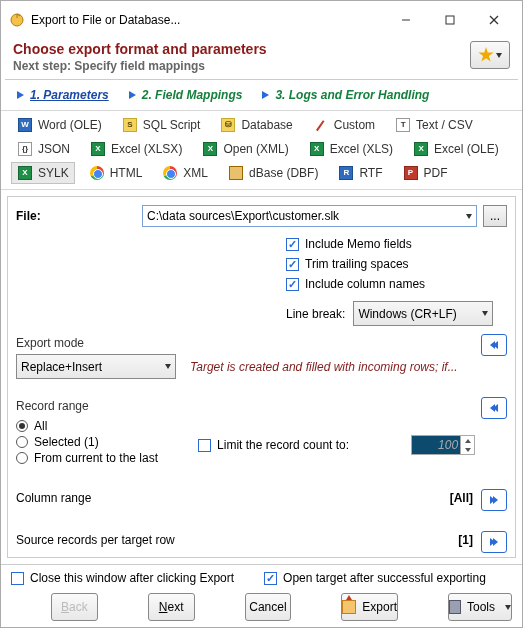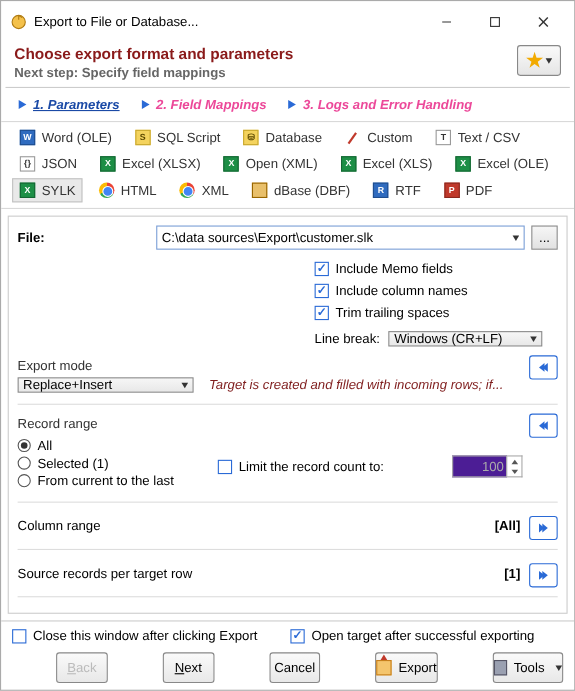--- a/index.html
+++ b/index.html
@@ -45,21 +45,21 @@
   .caret-down { width:0;height:0;border-left:3px solid transparent;border-right:3px solid transparent;border-top:5px solid #333; }
   .sep { height:1px; background:#ccc; margin: 0 4px; }
 
   
   .steps {
     display:flex; gap:0; padding: 4px 6px; align-items:center; border-bottom:1px solid #d9d9d9;
   }
   .step {
     display:flex; align-items:center; gap:6px; padding:4px 10px;
   }
-  .step-label { font-style:italic; font-weight:bold; color:#ec4899; }
+  .step-label { font-style:italic; font-weight:bold; color:#15803d; }
   .step.active .step-label { text-decoration: underline; color:#1b4aa6; }
   .arrow-right {
     width:0;height:0;border-top:4px solid transparent;border-bottom:4px solid transparent;border-left:7px solid #2a6ad6;
   }
 
   
   .format-grid {
     display:flex; flex-wrap:wrap; padding:2px 6px 4px 6px; border-bottom:1px solid #d9d9d9;
   }
   .fmt {
@@ -107,21 +107,21 @@
     display:flex;align-items:center;justify-content:center;
   }
 
   .chk-col { margin-left:270px; display:flex; flex-direction:column; gap:6px; }
   .chk { display:flex; align-items:center; gap:6px; }
   .chkbox { width:13px;height:13px;border:1px solid #2a6ad6;background:#fff;display:flex;align-items:center;justify-content:center; }
   .chkbox.checked::after { content:"✓"; color:#2a6ad6; font-size:11px; line-height:11px; font-weight:bold; }
 
   .subrow { display:flex; align-items:center; gap:8px; margin-left:270px; }
   .select {
-    height:14px;border:1px solid #888;background:linear-gradient(#f6f6f6,#e8e8e8);
+    height:25px;border:1px solid #888;background:linear-gradient(#f6f6f6,#e8e8e8);
     display:flex;align-items:center;justify-content:space-between;padding:0 4px;min-width:140px;
   }
 
   .group { position:relative; }
   .grp-title { position:relative; top:0; left:0; color:#333; margin-bottom:4px; }
   .rad { display:flex; align-items:center; gap:6px; margin:2px 0; }
   .radio { width:12px;height:12px;border:1px solid #555;border-radius:50%;display:flex;align-items:center;justify-content:center; }
   .radio.sel::after { content:""; width:6px;height:6px;border-radius:50%;background:#333; }
 
   .dbl-arrow-btn {
@@ -129,21 +129,21 @@
     display:flex;align-items:center;justify-content:center;gap:-2px;position:absolute;right:0;top:-2px;
   }
   .dbl-left::before, .dbl-left::after, .dbl-right::before, .dbl-right::after {
     content:"";display:inline-block;width:0;height:0;border-top:4px solid transparent;border-bottom:4px solid transparent;
   }
   .dbl-left::before, .dbl-left::after { border-right:5px solid #2a6ad6; margin:0 -1px; }
   .dbl-right::before, .dbl-right::after { border-left:5px solid #2a6ad6; margin:0 -1px; }
 
   .hint { color:#7f1d1d; font-style:italic; }
 
-  .numfield { width:50px; height:20px; border:1px solid #aaa; background:#4c1d95; padding:0 2px; display:flex;align-items:center;justify-content:flex-end; }
+  .numfield { width:50px; height:20px; border:1px solid #aaa; background:#0c4a6e; padding:0 2px; display:flex;align-items:center;justify-content:flex-end;font-style:italic; }
   .spin { width:14px; height:20px; border:1px solid #aaa; border-left:none; display:flex;flex-direction:column; }
   .spin div { flex:1; display:flex; align-items:center; justify-content:center; }
   .spin .up::after { content:""; border-left:3px solid transparent;border-right:3px solid transparent;border-bottom:4px solid #555; }
   .spin .dn::after { content:""; border-left:3px solid transparent;border-right:3px solid transparent;border-top:4px solid #555; }
 
   .thinline { height:1px;background:#ddd; }
   .inline-sum { display:flex; align-items:center; padding:4px 0; position:relative; }
   .inline-sum .val { margin-left:auto; margin-right:34px; font-weight:bold; }
 
   
@@ -331,25 +331,25 @@
       </div>
   </div>
 
   <div class="chk-col">
     <div class="chk">
       <span class="chkbox checked"></span>
       <span>Include Memo fields</span>
     </div>
     <div class="chk">
       <span class="chkbox checked"></span>
-      <span>Include column names</span>
+      <span>Trim trailing spaces</span>
     </div>
     <div class="chk">
       <span class="chkbox checked"></span>
-      <span>Trim trailing spaces</span>
+      <span>Include column names</span>
     </div>
   </div>
 
   <div class="subrow">
     <span>Line break:</span>
     <div class="select">
       <span>Windows (CR+LF)</span>
         <span class="caret-down"></span>
     </div>
   </div>

